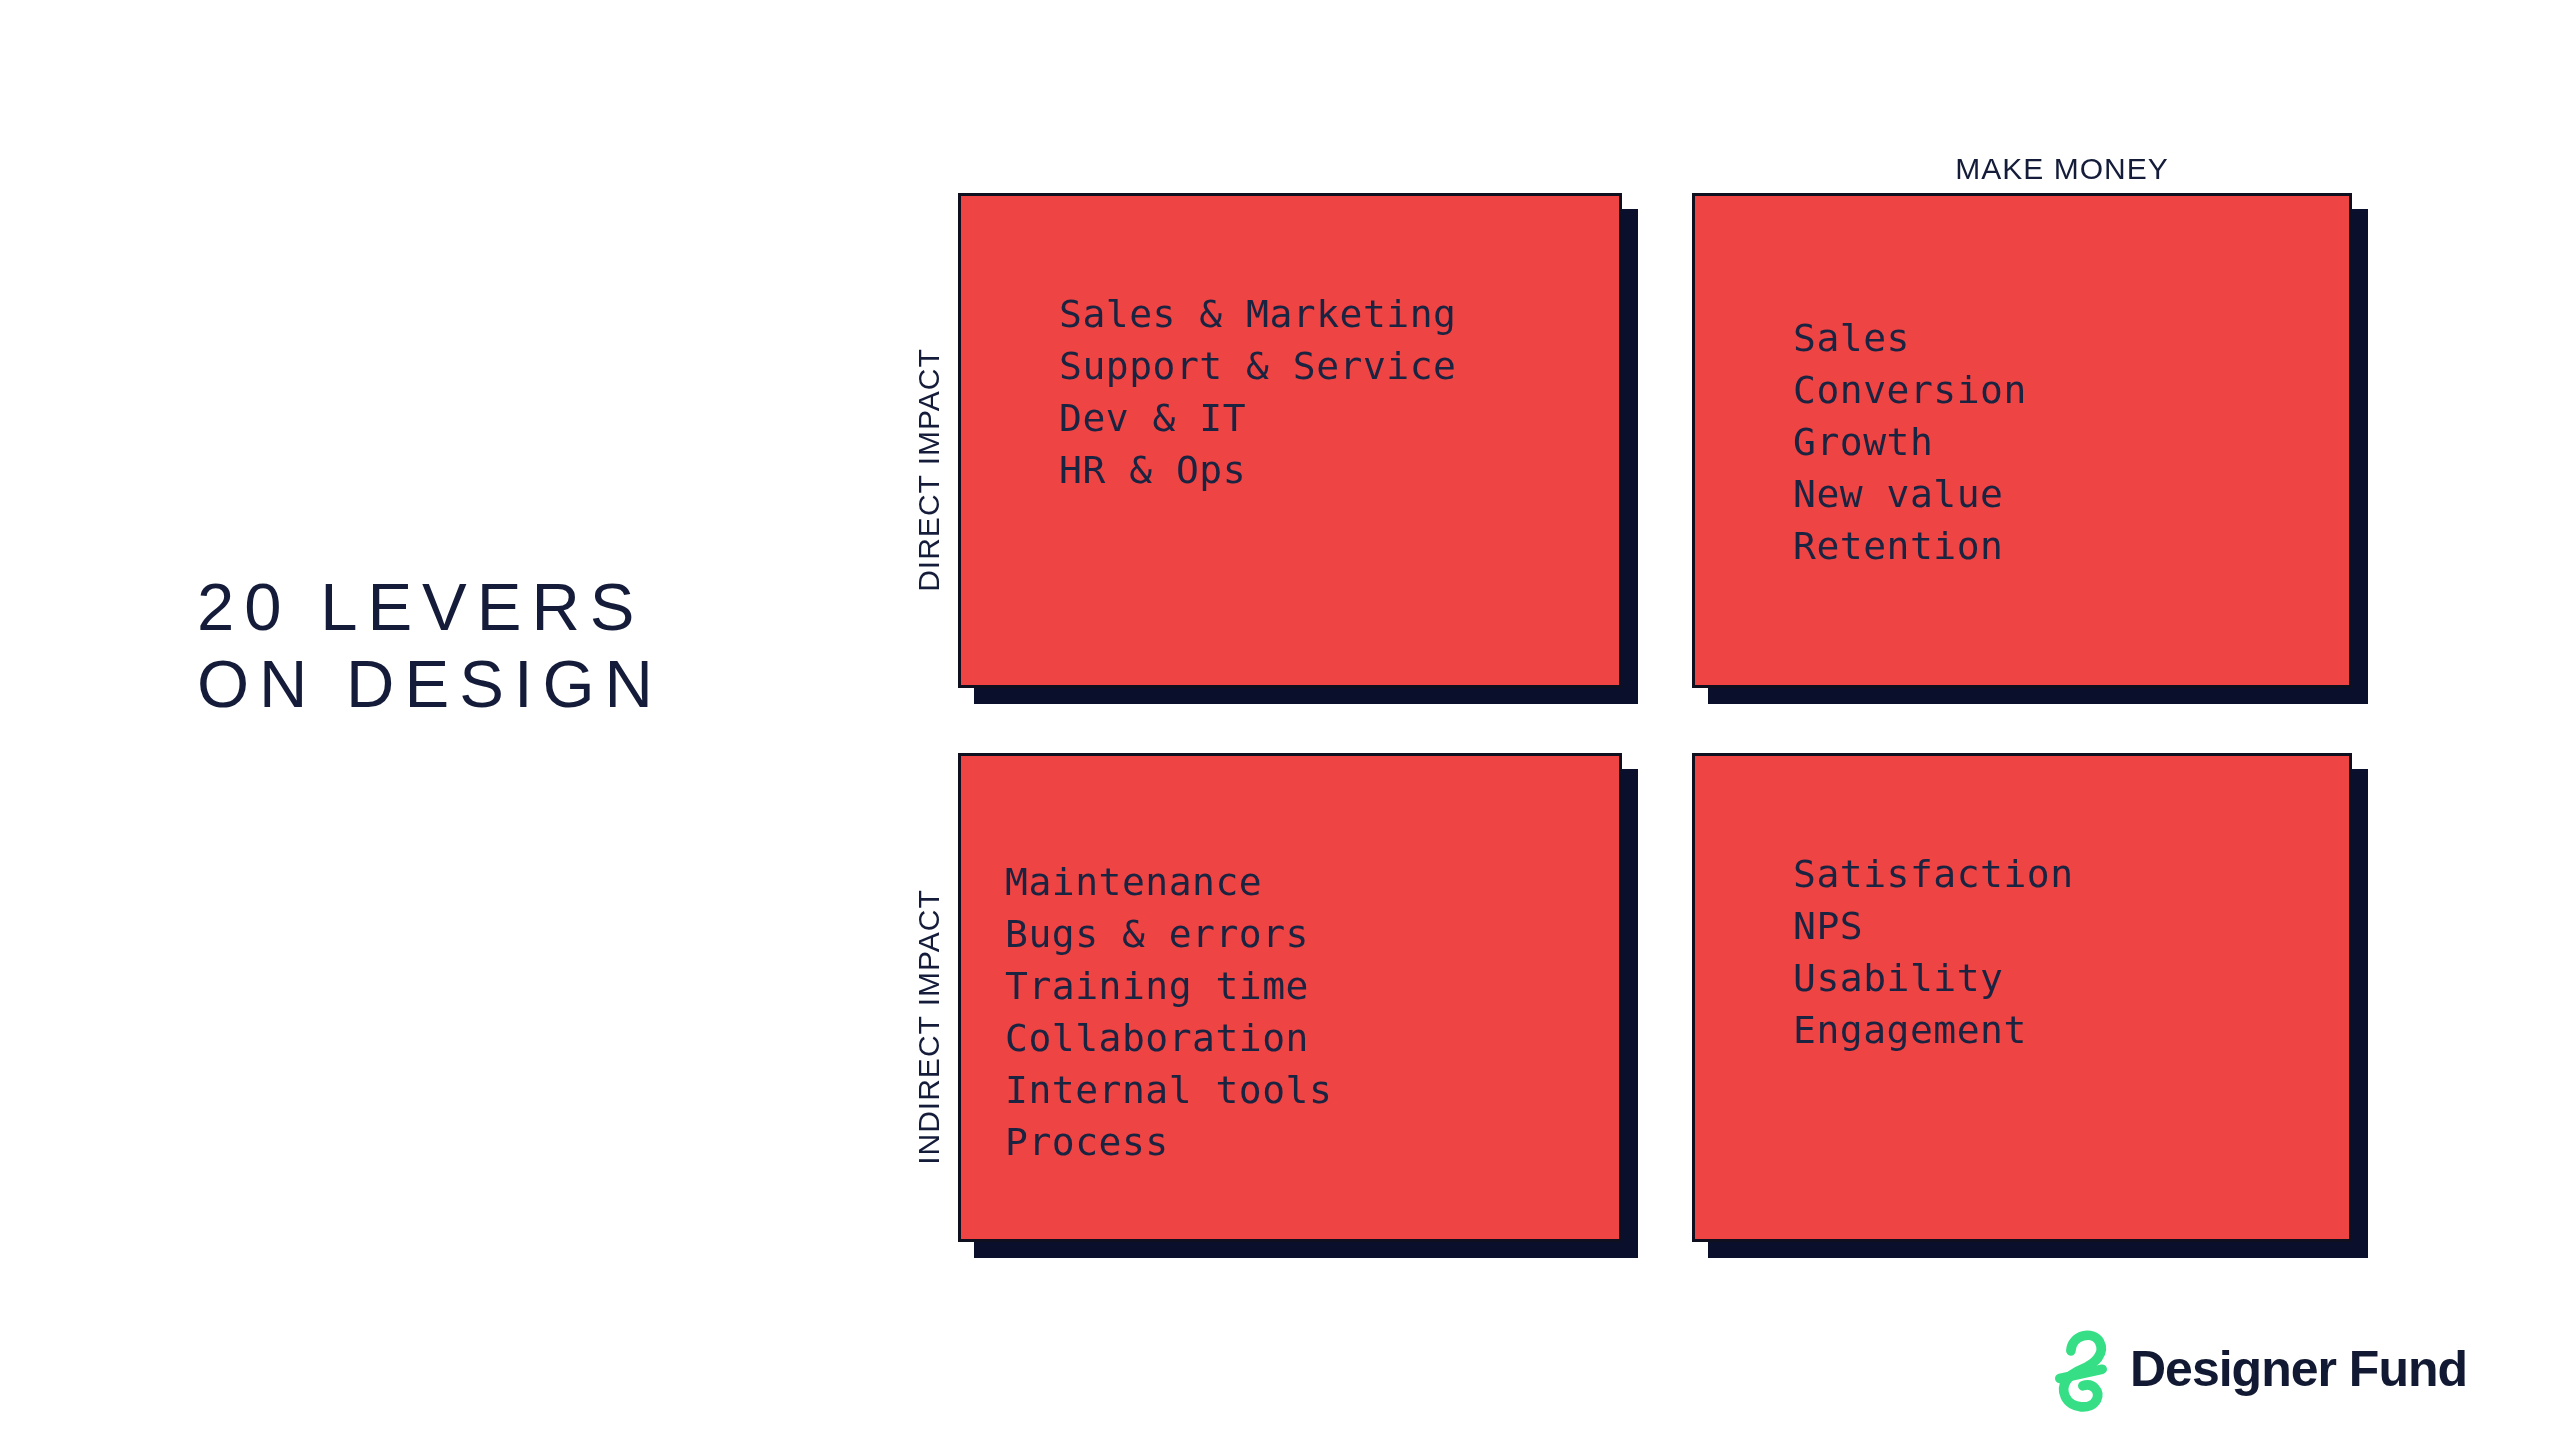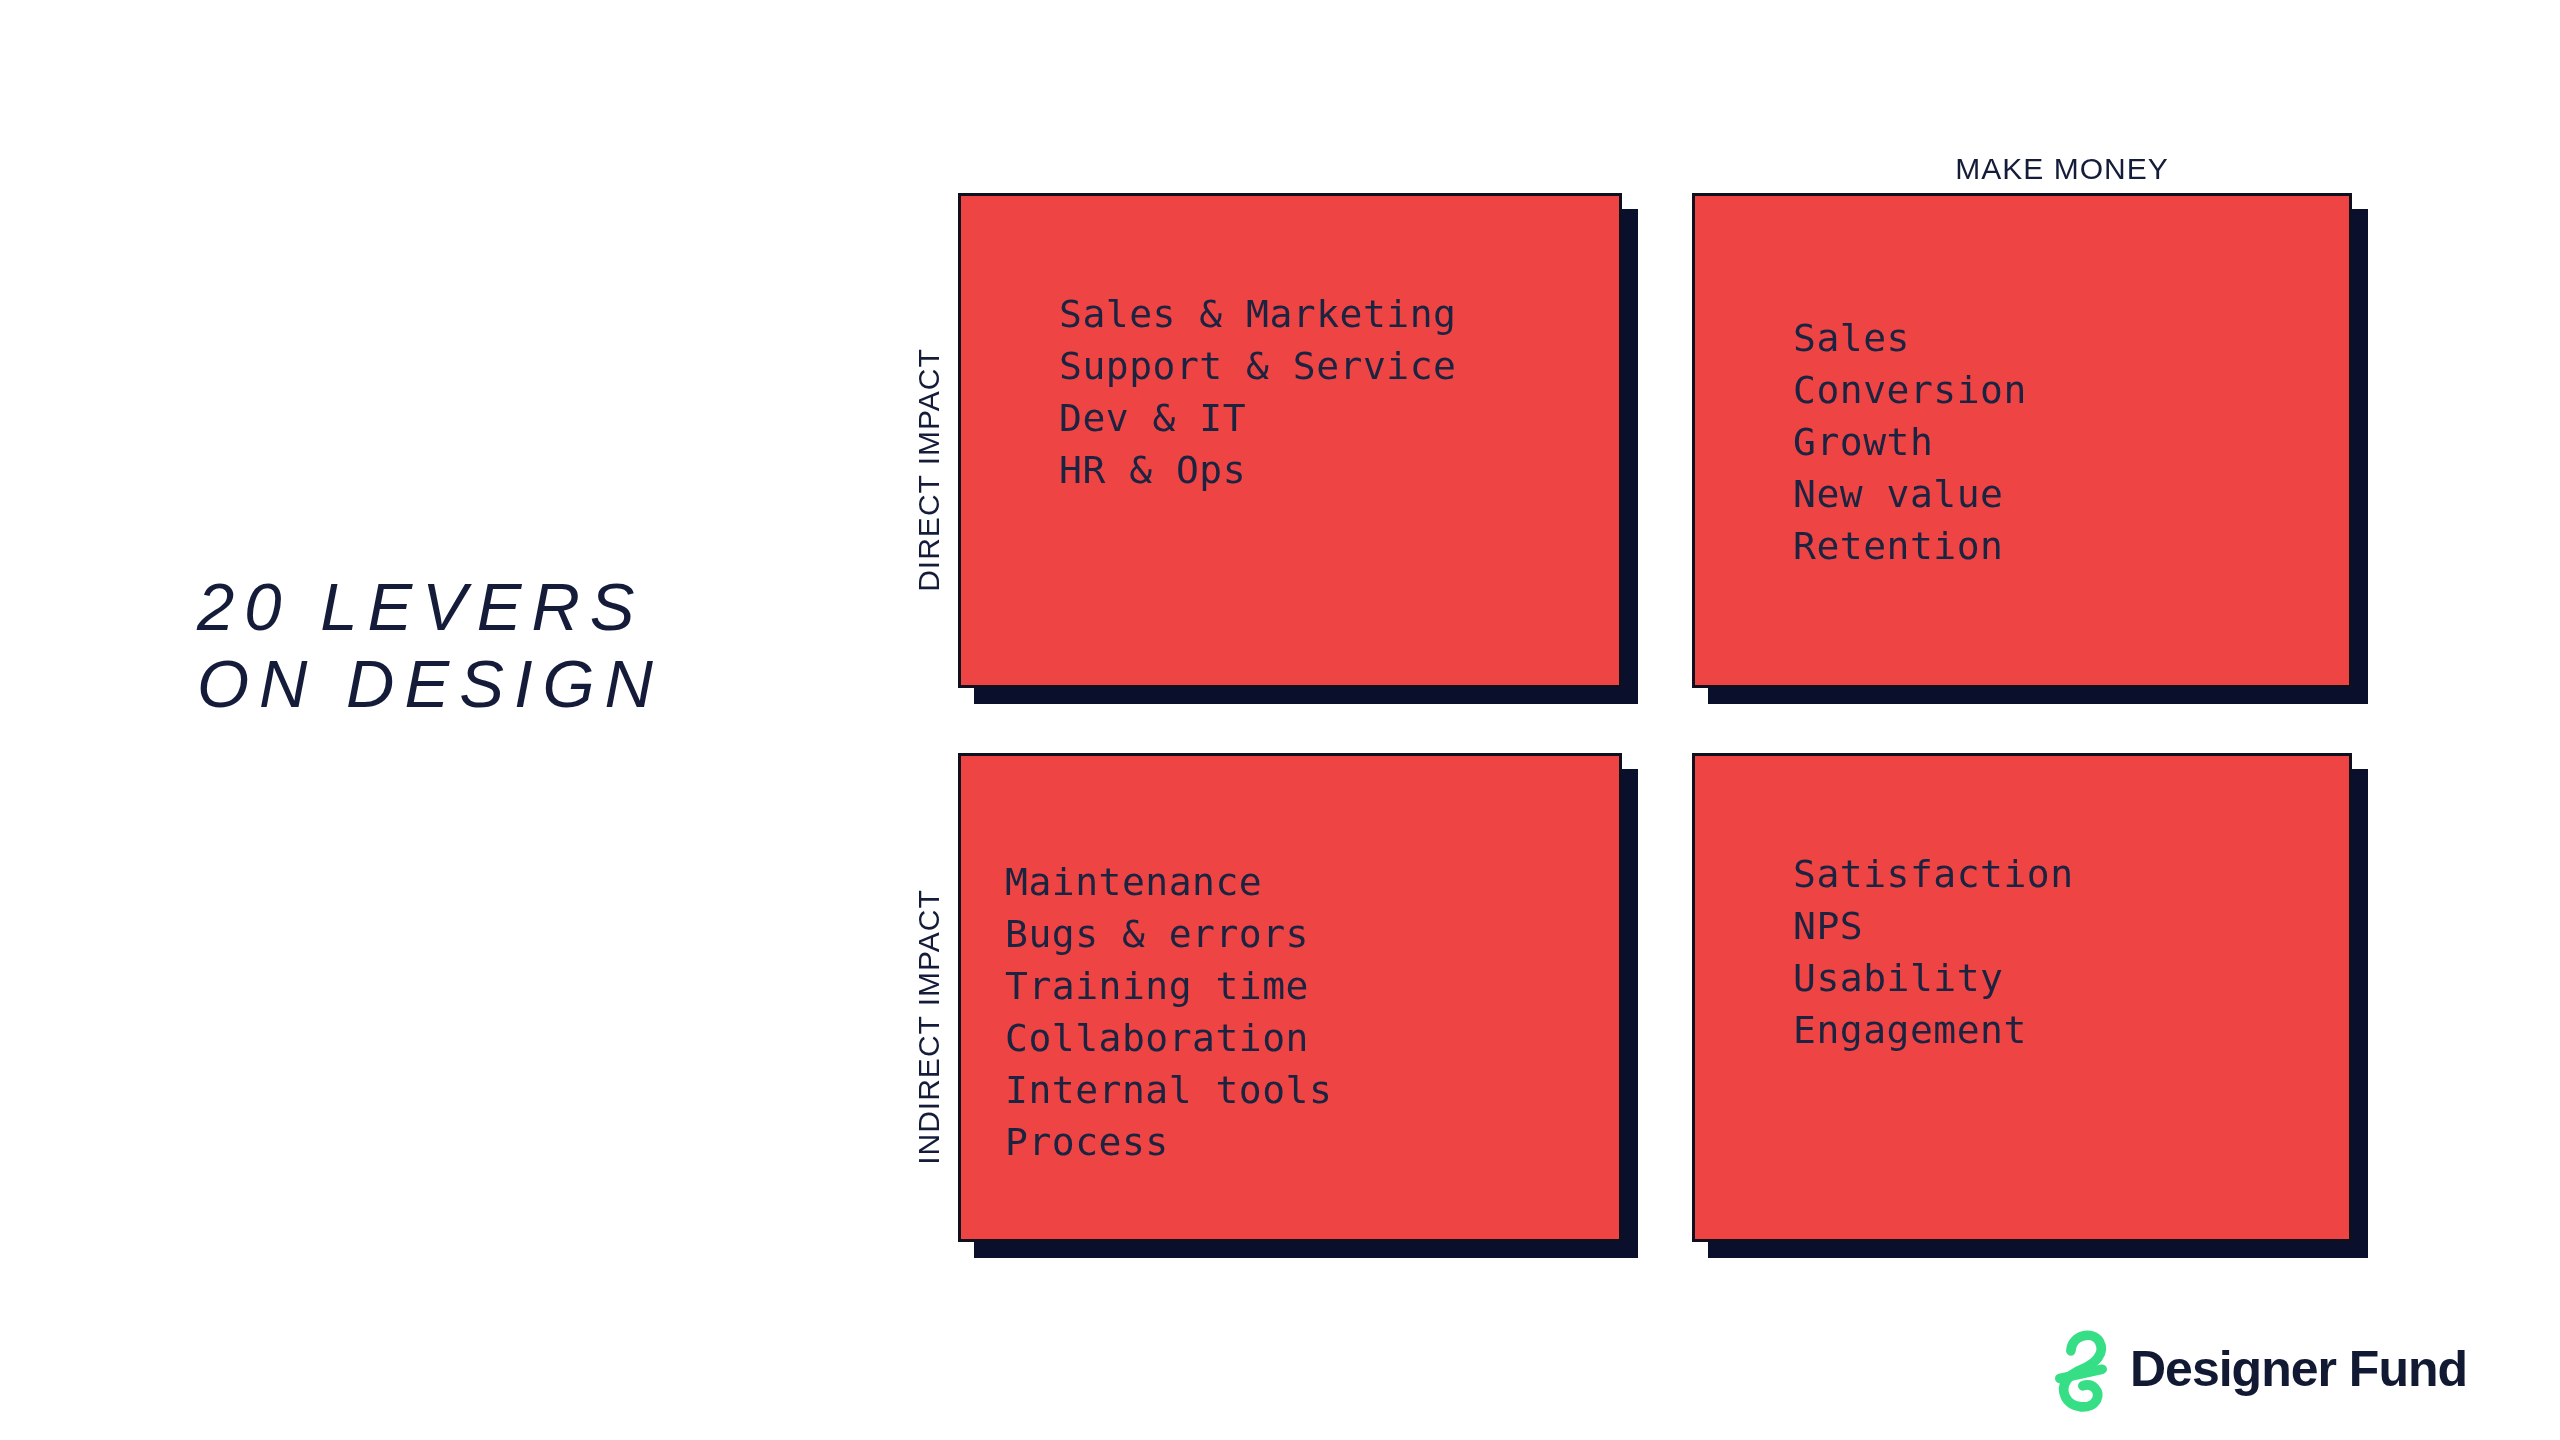--- a/index.html
+++ b/index.html
@@ -10,21 +10,21 @@
     --bg:#ffffff;
   }
   *{margin:0;padding:0;box-sizing:border-box;}
   html,body{width:2560px;height:1440px;background:var(--bg);overflow:hidden;
     font-family:"Liberation Sans",sans-serif;}
   .stage{position:absolute;left:0;top:0;width:2560px;height:1440px;background:var(--bg);}
 
   
   .title{position:absolute;left:197px;top:568px;color:var(--ink);
     font-size:67px;line-height:77px;font-weight:500;letter-spacing:10px;}
-  .title span{display:block;font-style:italic;}
+  .title span{display:block;}
 
   
   .col-header{position:absolute;color:var(--ink);font-size:30px;font-weight:500;
     letter-spacing:1px;text-align:center;}
   .col-header.save{left:958px;width:664px;top:144px;}
   .col-header.make{left:1732px;width:660px;top:152px;}
 
   
   .row-label{position:absolute;color:var(--ink);font-size:30px;font-weight:500;
     letter-spacing:1px;text-align:center;height:52px;line-height:52px;

